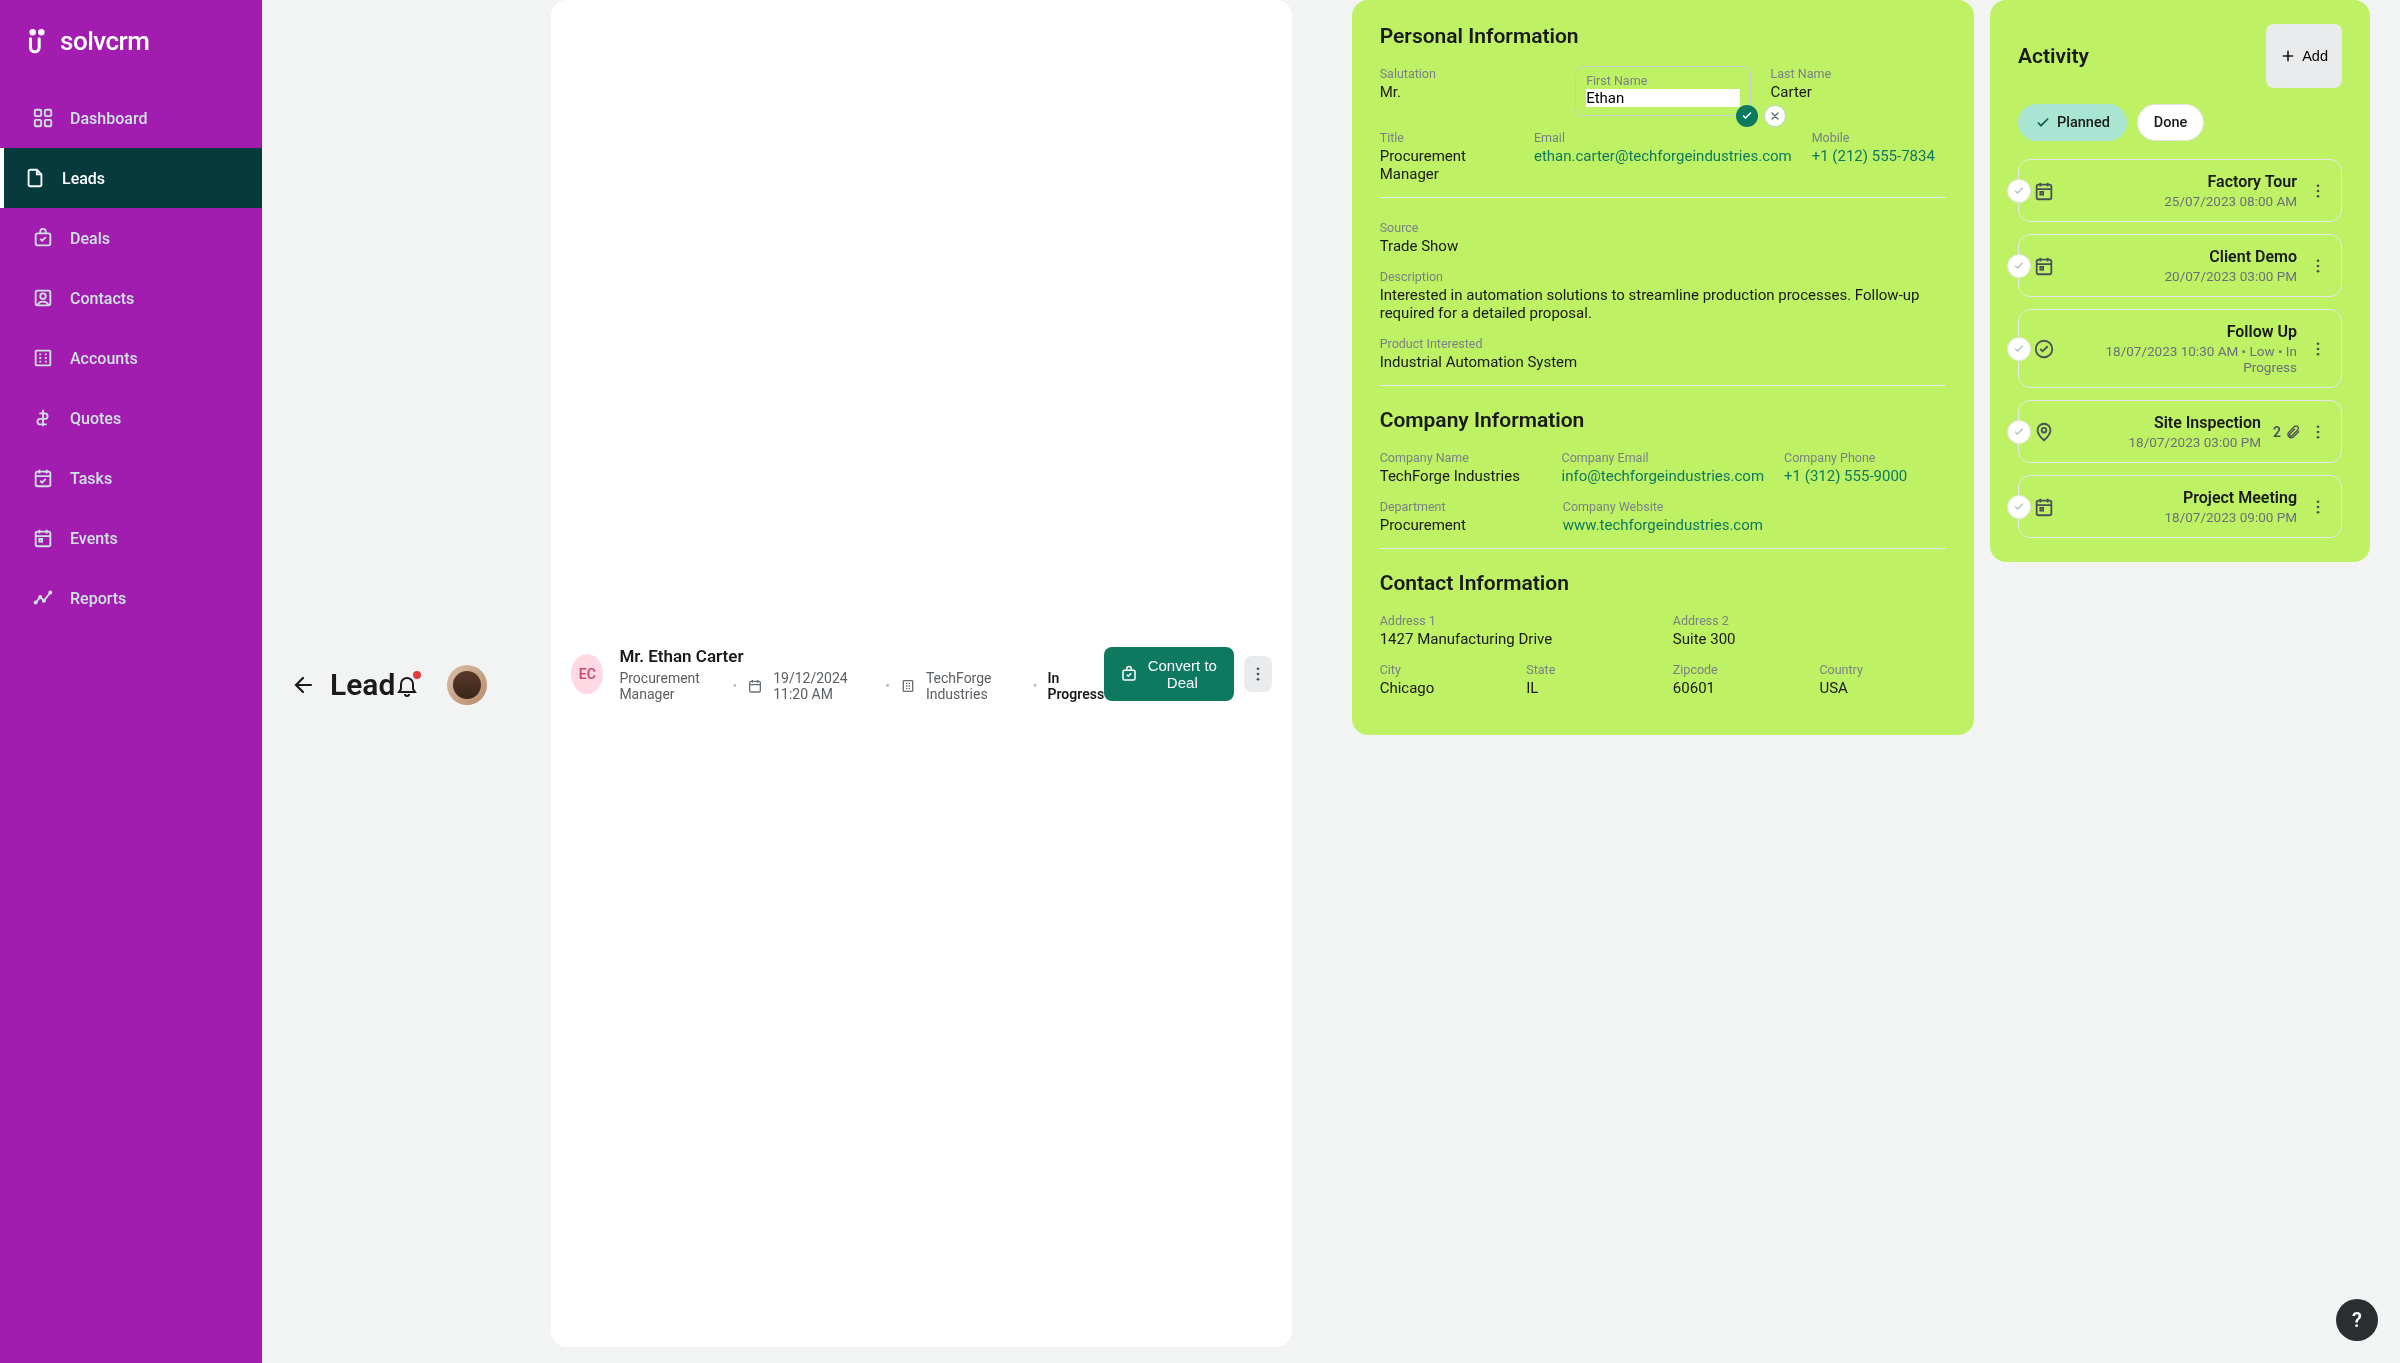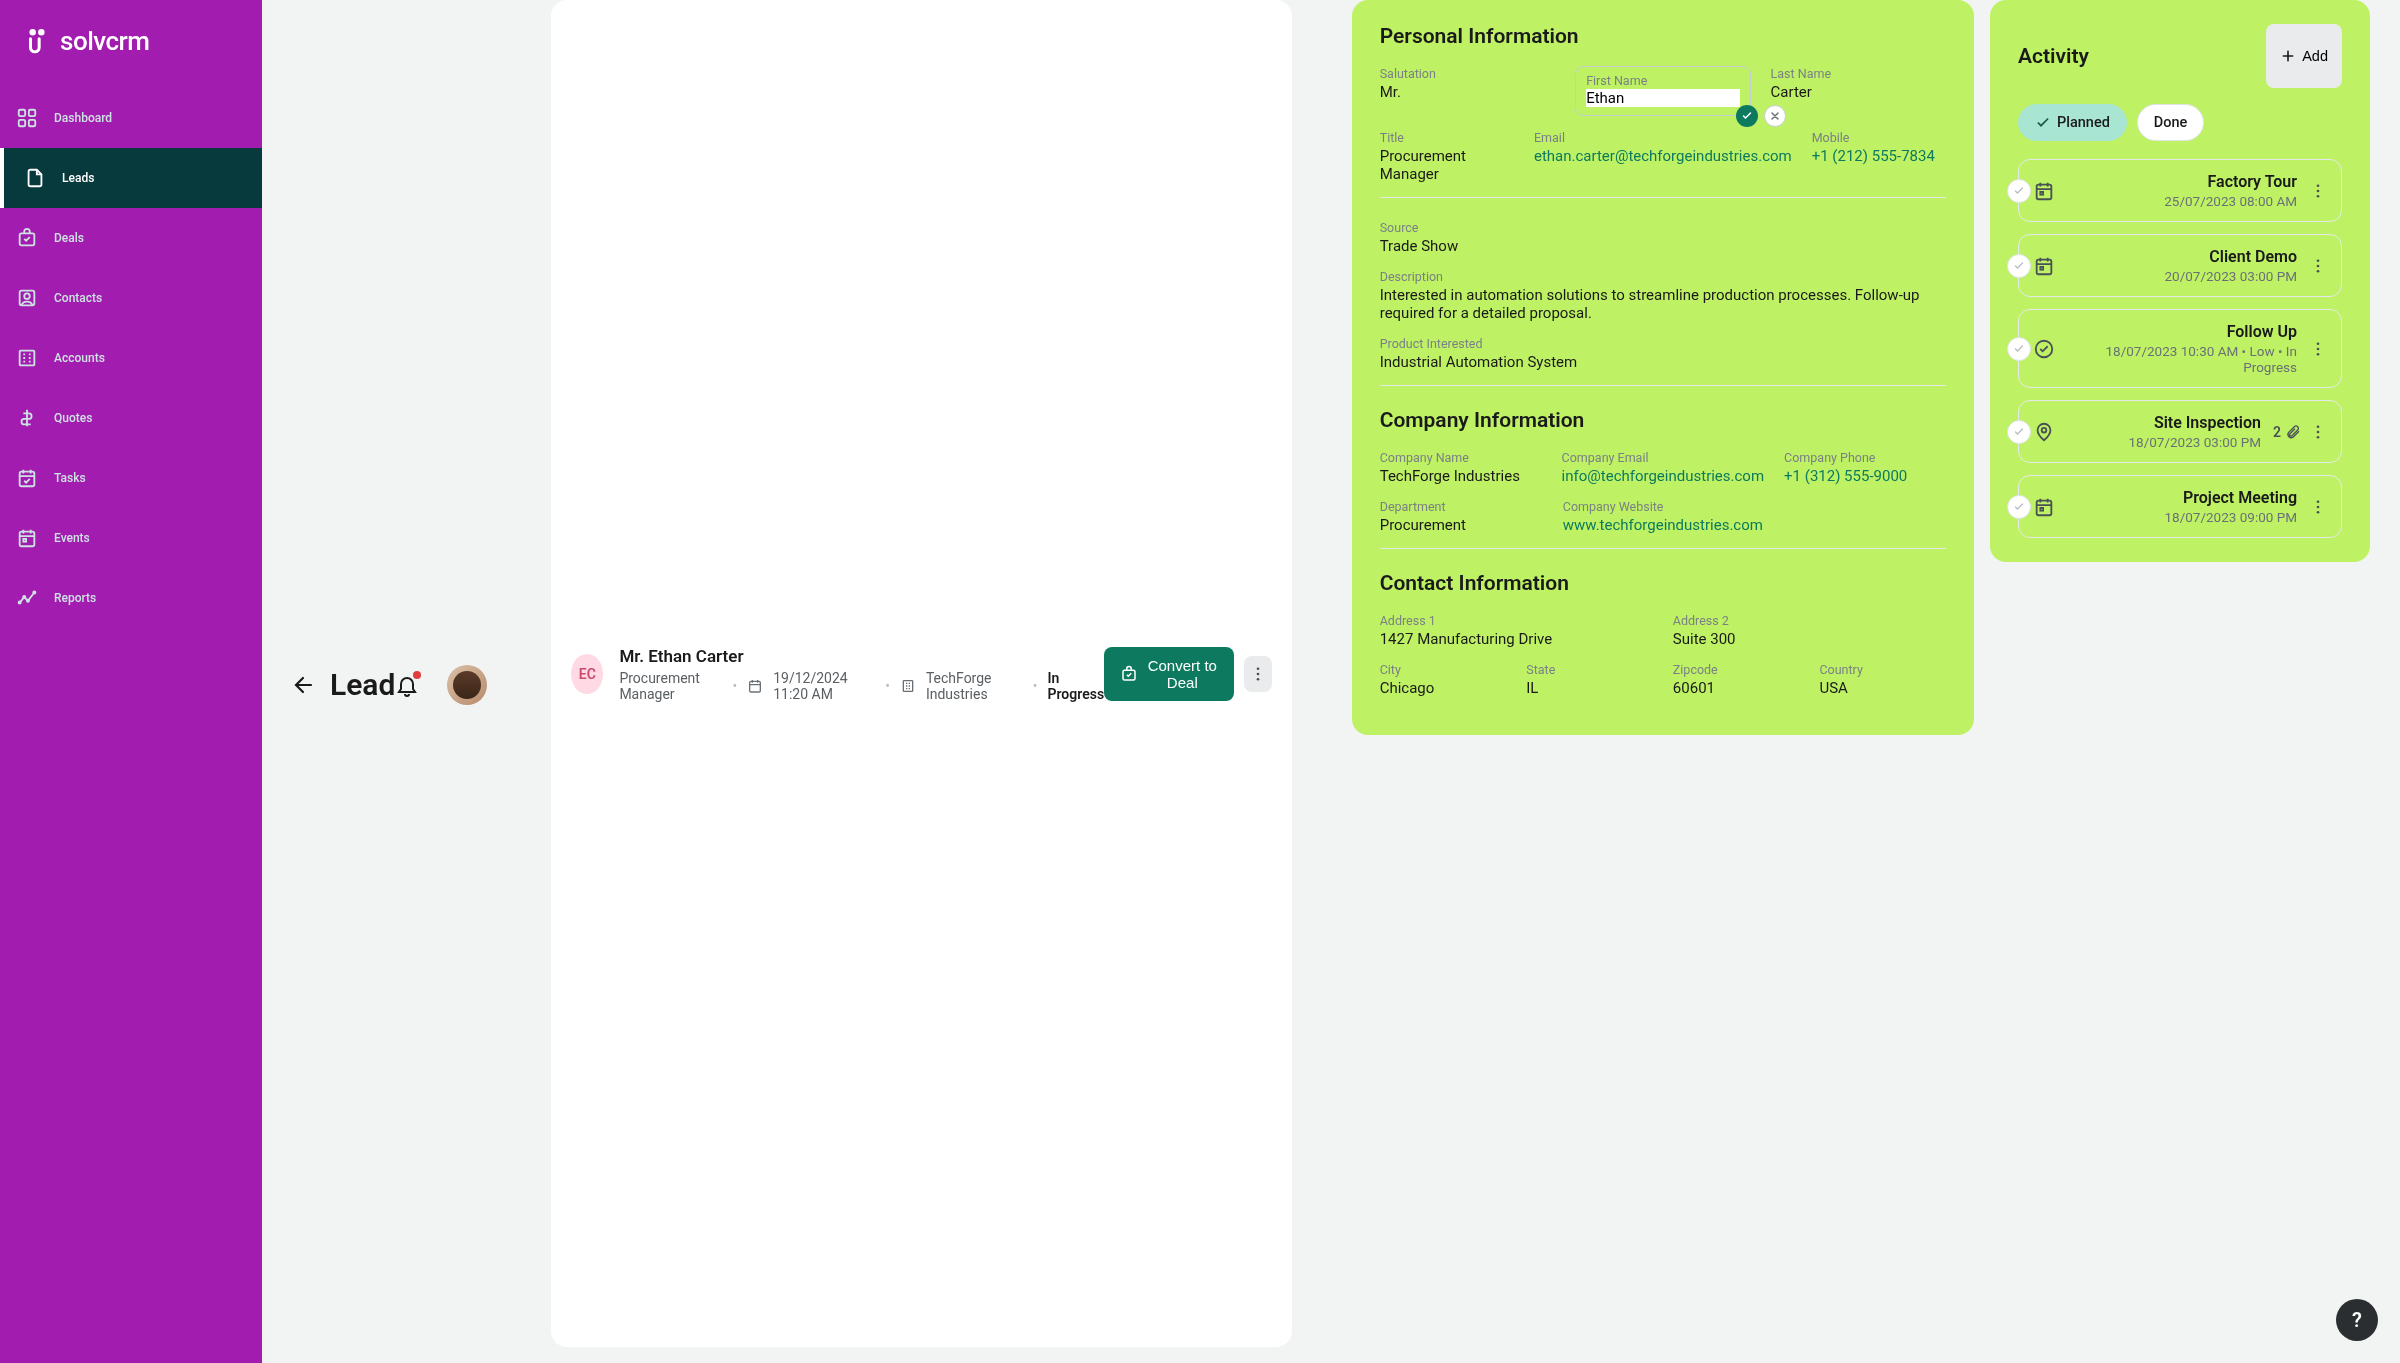--- a/index.html
+++ b/index.html
@@ -18,22 +18,22 @@
   color: #fff;
   flex-shrink: 0;
   padding-top: 26px;
 }
 .logo { display: flex; align-items: center; gap: 10px; padding: 0 24px 32px 24px; }
 .logo-mark { width: 26px; height: 26px; }
 .logo-text { font-size: 26px; font-weight: 500; letter-spacing: -0.5px; }
 .nav { display: flex; flex-direction: column; }
 .nav-item {
   display: flex; align-items: center; gap: 16px;
-  padding: 19px 16px; color: #cde3e3;
-  font-size: 12px; font-weight: 500; cursor: pointer;
+  padding: 19px 32px; color: #cde3e3;
+  font-size: 16px; font-weight: 500; cursor: pointer;
 }
 .nav-item.active { background: #063a3d; color: #fff; border-left: 4px solid #fff; padding-left: 20px; }
 .nav-icon { width: 22px; height: 22px; display: inline-flex; align-items: center; justify-content: center; }
 
 
 .main { flex: 1; display: flex; min-width: 0; }
 
 
 .topbar {
   display: flex; align-items: center; justify-content: space-between;

